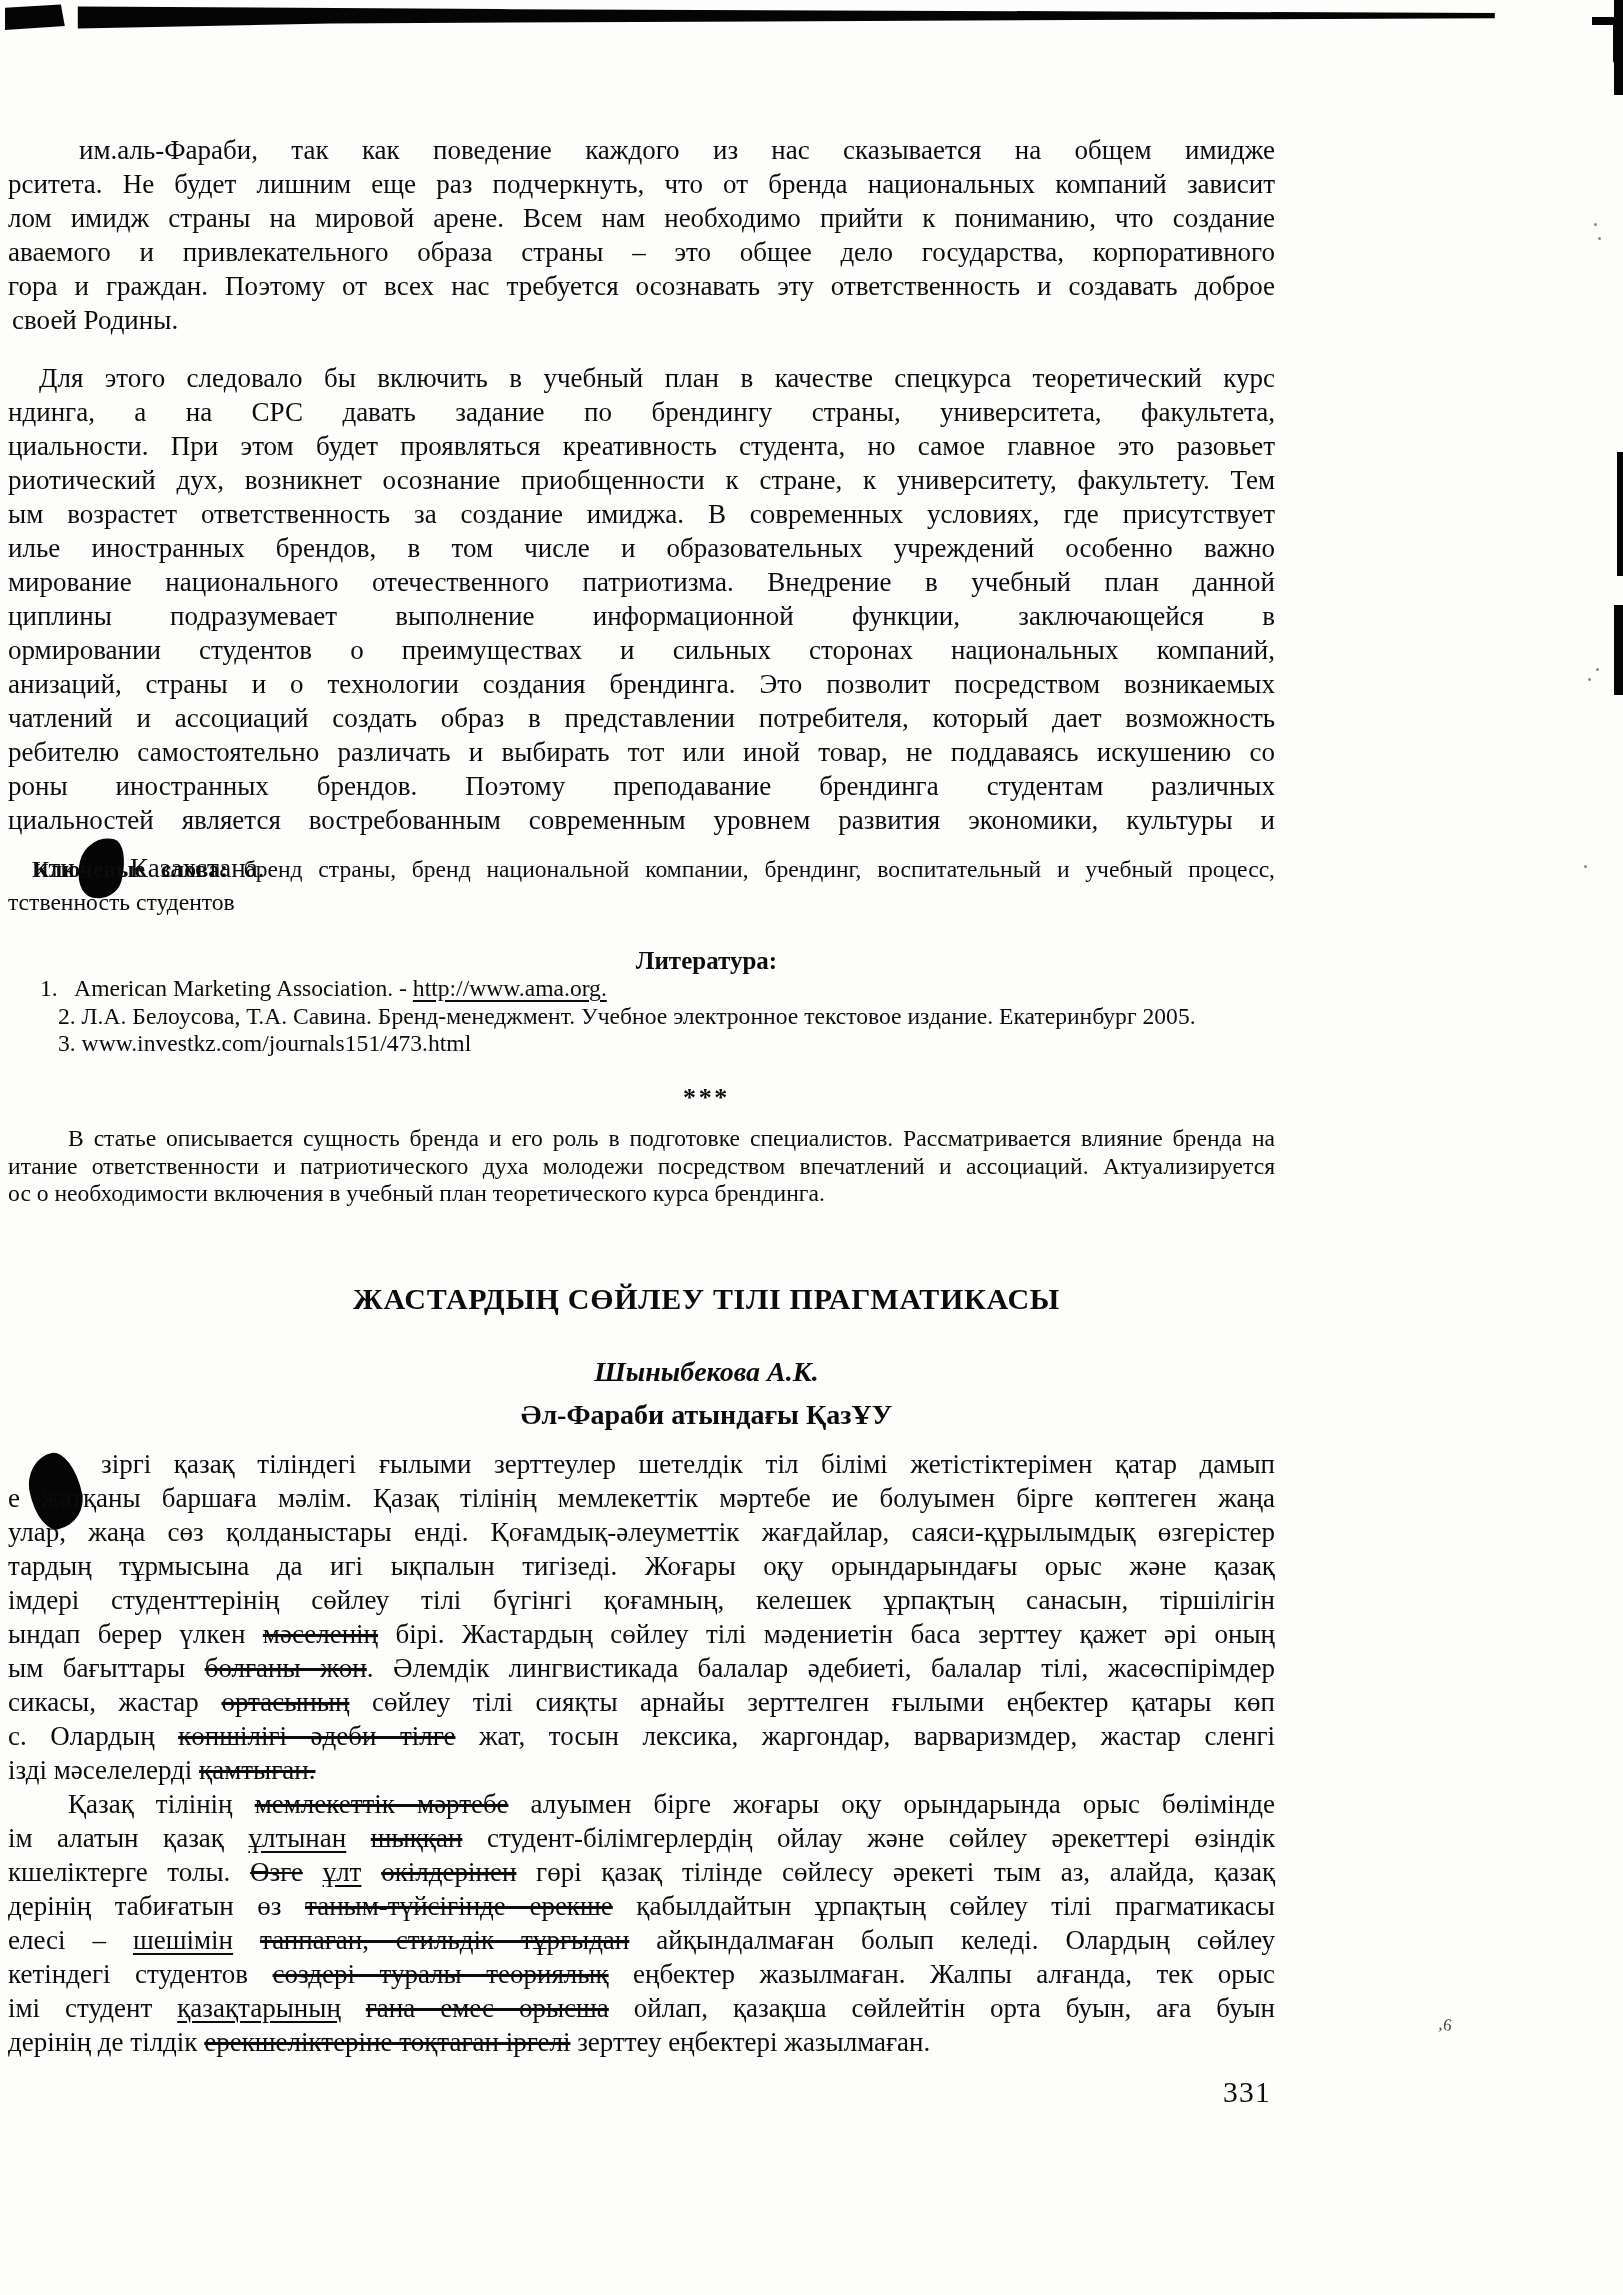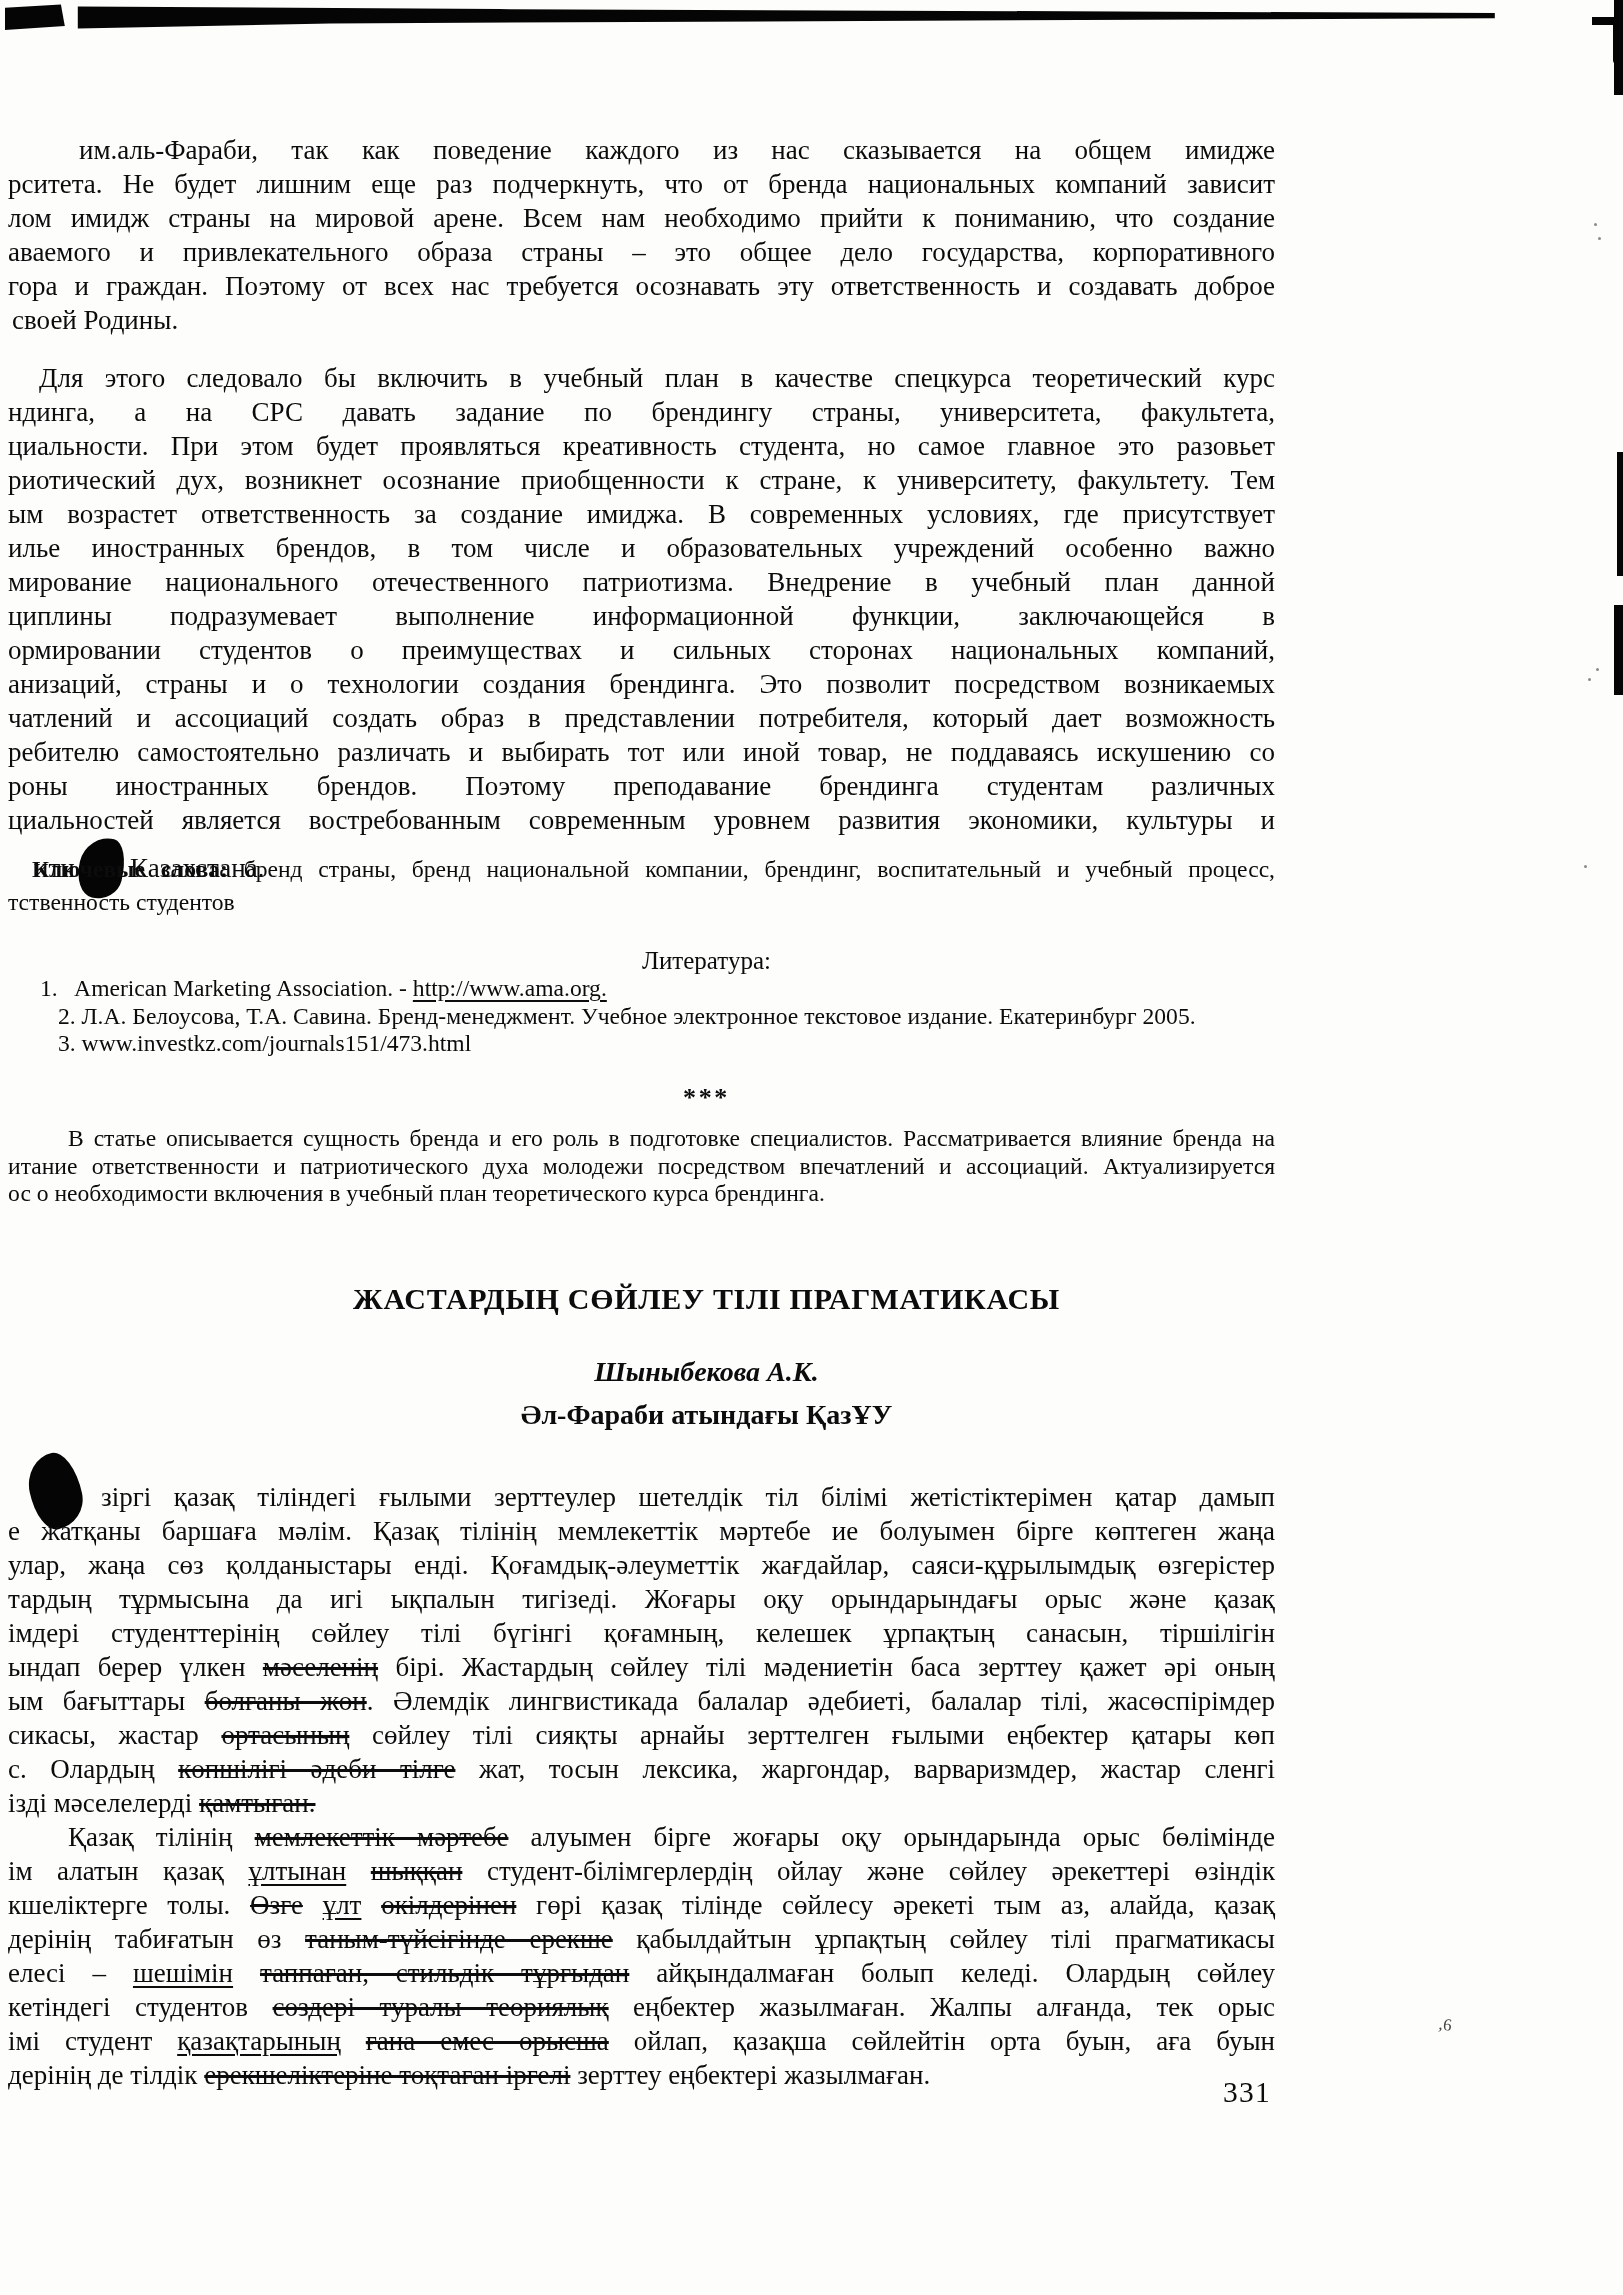--- a/index.html
+++ b/index.html
@@ -21,42 +21,42 @@
   .sm{font-size:23.6px;}
   #keywords{--pitch:33px;}
   #lit-items{--pitch:27.5px;}
   #abstract{--pitch:27.5px;}
   #lit-items .line{white-space:pre;text-align:left;text-align-last:left;}
   
   #ru-block .line:nth-child(1){padding-left:71px;}
   #ru-block .line:nth-child(6){padding-left:4px;text-align-last:left;}
   #ru-block .line:nth-child(7){padding-left:31px;margin-top:24px;}
   #ru-block .line:nth-child(21){padding-left:26px;text-align-last:left;}
-  #kz-block .line:nth-child(1){padding-left:93px;margin-top:33px;}
+  #kz-block .line:nth-child(1){padding-left:93px;}
   #kz-block .line:nth-child(10){text-align-last:left;}
   #kz-block .line:nth-child(11){padding-left:60px;}
   #kz-block .line:nth-child(18){text-align-last:left;}
   #keywords .line:nth-child(1){padding-left:24px;}
   #keywords .line:nth-child(2){text-align-last:left;}
   #abstract .line:nth-child(1){padding-left:60px;}
   #abstract .line:nth-child(3){text-align-last:left;}
   #lit-items .line:nth-child(1){padding-left:32px;}
   #lit-items .line:nth-child(2),#lit-items .line:nth-child(3){padding-left:50px;}
   
   .b{font-weight:bold;}
   .st{text-decoration:line-through;text-decoration-thickness:2px;}
   .stb{text-decoration:line-through;text-decoration-thickness:3.3px;}
   .ul{text-decoration:underline;text-decoration-thickness:2px;text-underline-offset:3.9px;}
   .blob-inline{
     display:inline-block;width:45px;height:62px;background:#050505;
     border-radius:62% 38% 55% 45%/48% 62% 38% 52%;
     vertical-align:-22px;margin:0 6.5px 0 3.9px;transform:rotate(14deg);
   }
   .centered{text-align:center;padding-left:65px;font-weight:bold;}
-  #lit-heading{font-weight:normal;font-size:25px;}
+  #lit-heading{font-weight:bold;font-size:25px;}
   #separator{font-weight:bold;font-size:26px;letter-spacing:2.6px;}
   #title{font-weight:bold;font-size:30px;letter-spacing:0.7px;}
   #author{font-weight:bold;font-style:italic;font-size:28px;}
   #affil{font-size:28px;}
   #page-num{font-size:29.5px;letter-spacing:1.3px;}
   
   .ink{background:#050505;}
   #blob-kz{
     left:30px;top:1453px;width:51px;height:76px;background:#050505;
     border-radius:58% 42% 60% 40%/45% 60% 40% 55%;transform:rotate(-12deg);

